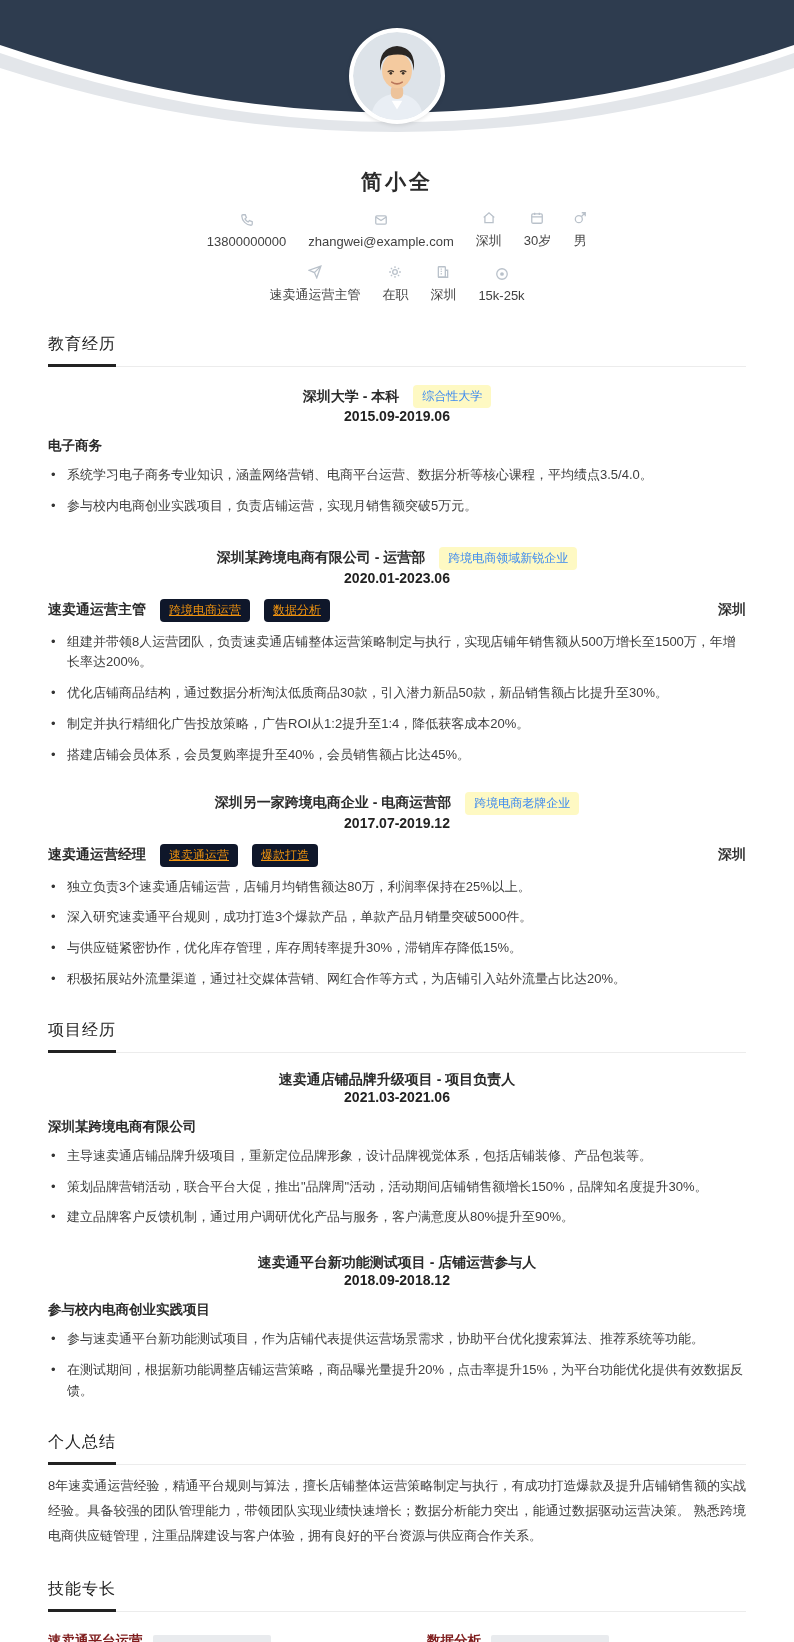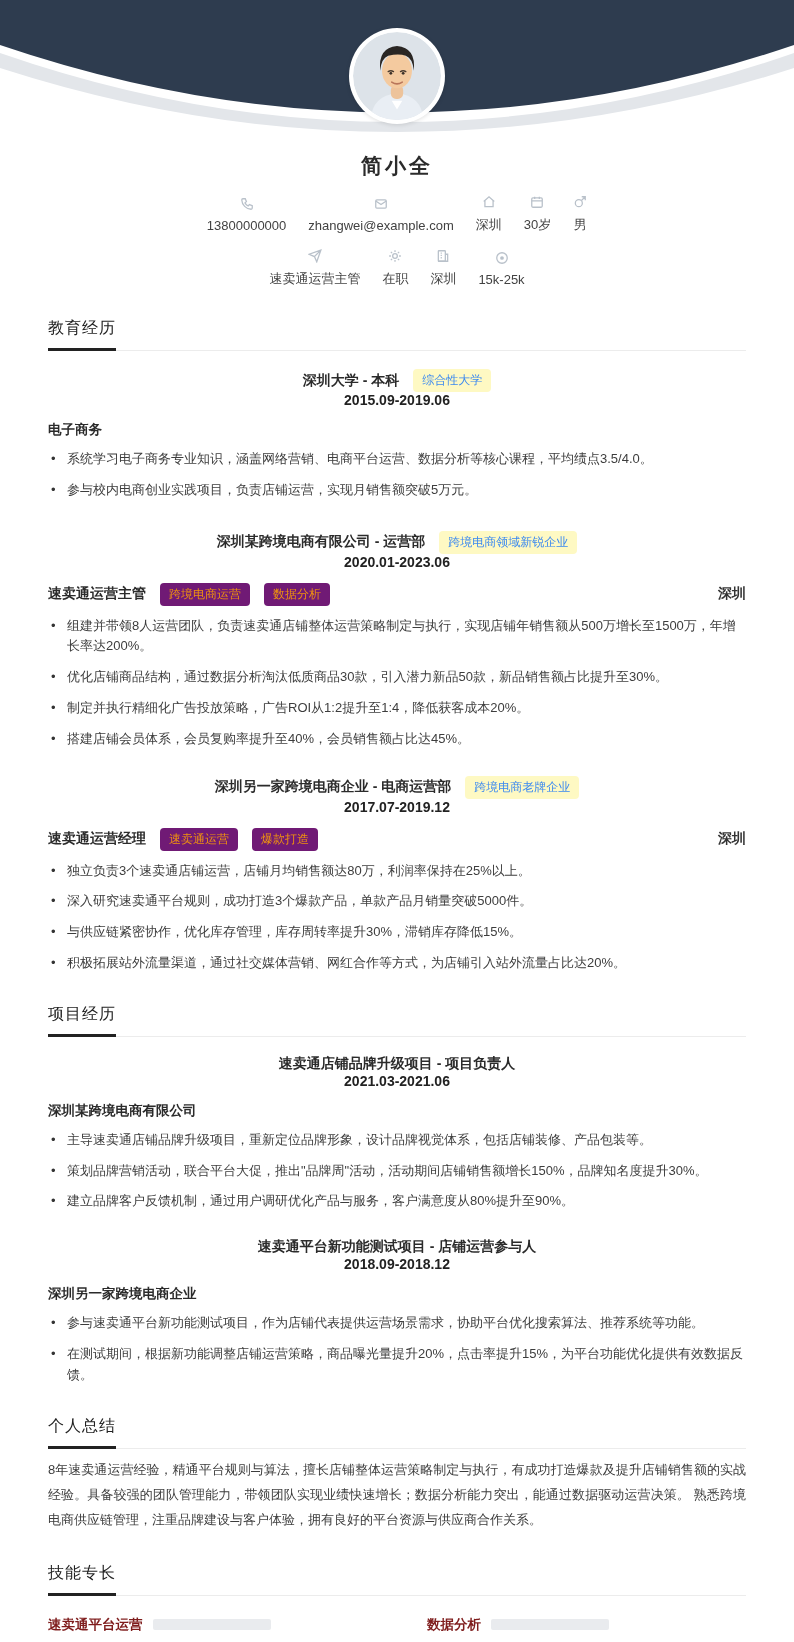--- a/index.html
+++ b/index.html
@@ -7,21 +7,21 @@
   body { font-family:"Liberation Sans","DejaVu Sans",sans-serif; color:#333; }
   .page { position:relative; width:794px; min-height:1642px; margin:0 auto; background:#fff; overflow:hidden; }
 
   
   .hero { position:relative; height:152px; }
   .hero svg.curves { position:absolute; top:0; left:0; display:block; }
   .avatar-wrap { position:absolute; left:50%; top:28px; transform:translateX(-50%); width:96px; height:96px;
                  border-radius:50%; background:#fff; padding:4px; box-shadow:0 1px 4px rgba(0,0,0,.12); }
   .avatar-wrap svg { display:block; width:88px; height:88px; border-radius:50%; }
 
-  .name { text-align:center; margin-top:0; font-size:21px; font-weight:700; letter-spacing:3px; color:#2b2b2b; }
+  .name { text-align:center; margin-top:16px; font-size:21px; font-weight:700; letter-spacing:3px; color:#2b2b2b; }
 
   .contact-row { display:flex; justify-content:center; align-items:center; gap:22px; margin-top:15px; font-size:13px; color:#424242; }
   .contact-item { display:flex; align-items:center; gap:7px; white-space:nowrap;flex-direction:column; }
   .cicon { display:inline-flex; width:14px; height:14px; color:#b9c1ca; }
   .cicon svg { width:14px; height:14px; }
 
   
   .content { padding:0 48px 30px 48px; }
   .section { margin-top:30px; }
   .section-head { border-bottom:1px solid #ececec; }
@@ -31,21 +31,21 @@
   .entry { margin-top:18px; }
   .entry-head { display:flex; justify-content:flex-end; align-items:center; font-size:14px; font-weight:700; color:#2b2b2b;flex-direction:column; }
   .entry-left { display:flex; align-items:center; }
   .entry-date { font-weight:700; color:#222; }
   .entry-sub { display:flex; justify-content:space-between; align-items:center; margin-top:13px; font-size:14px; font-weight:700; color:#2b2b2b; }
   .entry-org { margin-top:13px; font-size:13.5px; font-weight:700; color:#2b2b2b; }
   .loc { font-weight:600; color:#333; }
 
   .tag { font-size:12px; font-weight:400; padding:3px 9px; border-radius:4px; margin-left:14px; white-space:nowrap; }
   .tag-blue { color:#3c8af0; background:#fef9c3; }
-  .tag-orange { color:#f0930e; background:#701a75; }
+  .tag-orange { color:#f0930e; background:#0f172a;text-decoration:underline; }
 
   ul.bullets { list-style:none; margin-top:6px; }
   ul.bullets li { position:relative; padding-left:19px; margin-top:10px; font-size:13px; line-height:1.6; color:#3d3d3d; }
   ul.bullets li::before { content:"•"; position:absolute; left:3px; top:0; color:#333; font-size:13px; }
 
   .summary-text { margin-top:8px; font-size:13px; line-height:1.95; color:#3d3d3d; text-align:justify; }
 
   
   .skills-grid { display:grid; grid-template-columns:1fr 1fr; column-gap:60px; row-gap:20px; margin-top:20px; }
   .skill-row { display:flex; align-items:center; }
@@ -257,21 +257,21 @@
           <li>策划品牌营销活动，联合平台大促，推出"品牌周"活动，活动期间店铺销售额增长150%，品牌知名度提升30%。</li>
           <li>建立品牌客户反馈机制，通过用户调研优化产品与服务，客户满意度从80%提升至90%。</li>
         </ul>
       </div>
 
       <div class="entry" style="margin-top:26px;">
         <div class="entry-head">
           <span>速卖通平台新功能测试项目 - 店铺运营参与人</span>
           <span class="entry-date">2018.09-2018.12</span>
         </div>
-        <div class="entry-org">深圳另一家跨境电商企业</div>
+        <div class="entry-org">参与校内电商创业实践项目</div>
         <ul class="bullets">
           <li>参与速卖通平台新功能测试项目，作为店铺代表提供运营场景需求，协助平台优化搜索算法、推荐系统等功能。</li>
           <li>在测试期间，根据新功能调整店铺运营策略，商品曝光量提升20%，点击率提升15%，为平台功能优化提供有效数据反馈。</li>
         </ul>
       </div>
     </div>
 
     <div class="section">
       <div class="section-head">
         <span class="section-title">个人总结</span>

